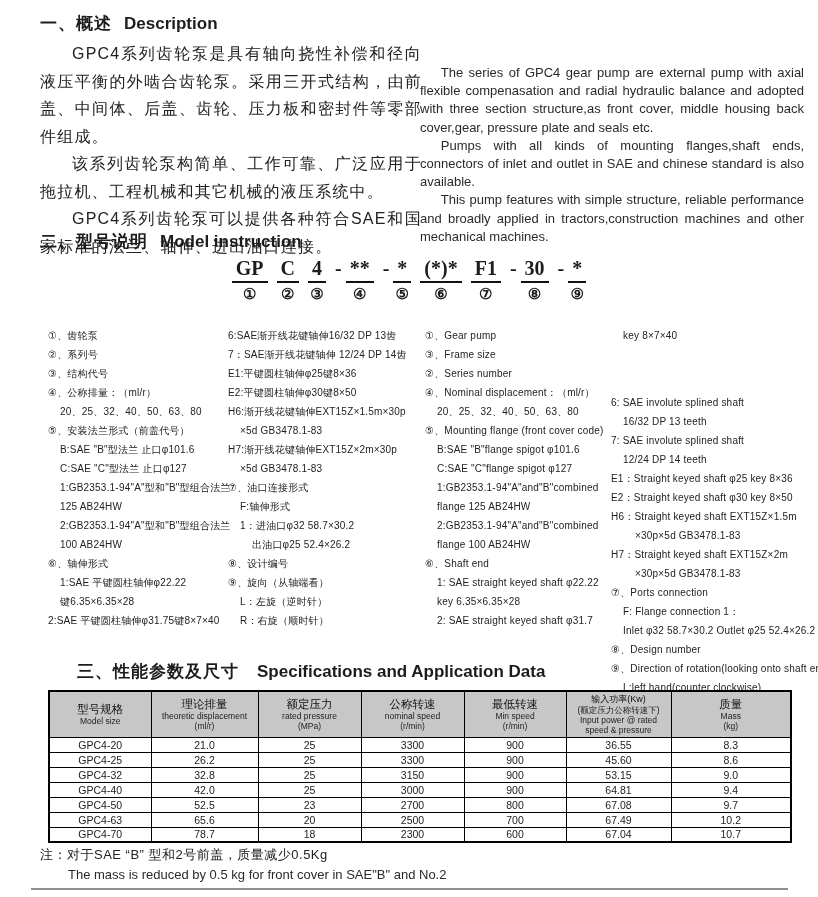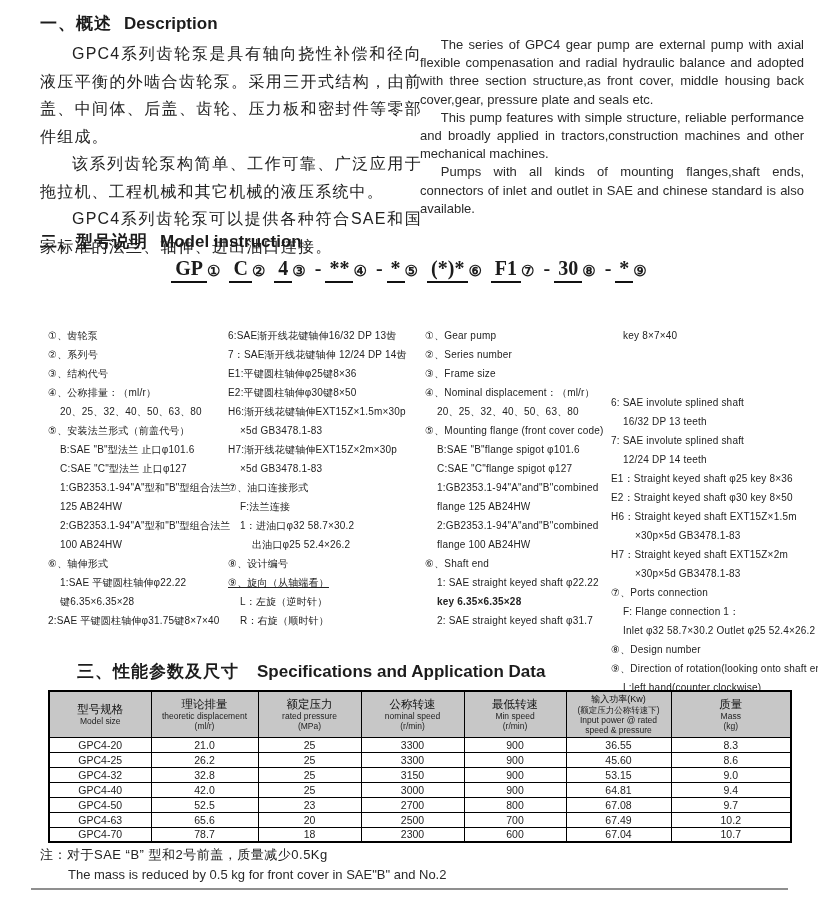--- a/index.html
+++ b/index.html
@@ -17,32 +17,32 @@
   .sec-heading { display:flex; align-items:baseline; gap:12px; font-weight:bold; }
   .sec-heading .cn { font-size:17px; letter-spacing:1px; }
   .sec-heading .en { font-size:17px; }
 
   
   .cn-col { width:382px; }
   .cn-col p {
     font-size:16px; line-height:27.5px; letter-spacing:1.2px;
     text-align:justify; text-indent:2em; color:#222;
   }
-  .en-col { width:384px; }
+  .en-col { width:384px;margin-top:28px; }
   .en-col p {
     font-size:13px; line-height:18.2px; text-align:justify;
     text-indent:1.6em; color:#2a2a2a;
   }
 
   
   #model-code { left:0; top:256px; width:818px; display:flex; justify-content:center; }
   .code-row { display:flex; align-items:flex-start; gap:9px; font-family:"Liberation Serif","DejaVu Serif",serif; font-weight:bold; }
   .seg { display:flex; align-items:flex-start; gap:4px; }
   .seg-pre { font-size:20px; line-height:24px; }
-  .seg-stack { display:inline-flex; flex-direction:row; align-items:center; }
+  .seg-stack { display:inline-flex; flex-direction:column; align-items:center; }
   .seg-code { font-size:20px; line-height:24px; border-bottom:2px solid #111; padding:0 4px 1px; }
   .seg-num { font-size:15px; line-height:18px; padding-top:2px; }
 
   
   #legend {
     left:48px; top:326px;
     display:grid; grid-template-columns:180px 197px 186px 206px;
     align-items:start;
   }
   .legend-col { overflow:visible; }
@@ -78,22 +78,22 @@
 </div>
 
 <div class="abs cn-col" style="left:40px; top:40px;">
   <p>GPC4系列齿轮泵是具有轴向挠性补偿和径向液压平衡的外啮合齿轮泵。采用三开式结构，由前盖、中间体、后盖、齿轮、压力板和密封件等零部件组成。</p>
   <p>该系列齿轮泵构简单、工作可靠、广泛应用于拖拉机、工程机械和其它机械的液压系统中。</p>
   <p>GPC4系列齿轮泵可以提供各种符合SAE和国家标准的法兰、轴伸、进出油口连接。</p>
 </div>
 
 <div class="abs en-col" style="left:420px; top:36px;">
   <p>The series of GPC4 gear pump are external pump with axial flexible compenasation and radial hydraulic balance and adopted with three section structure,as front cover, middle housing back cover,gear, pressure plate and seals etc.</p>
+  <p>Pumps with all kinds of mounting flanges,shaft ends, connectors of inlet and outlet in SAE and chinese standard is also available.</p>
   <p>This pump features with simple structure, reliable performance and broadly applied in tractors,construction machines and other mechanical machines.</p>
-  <p>Pumps with all kinds of mounting flanges,shaft ends, connectors of inlet and outlet in SAE and chinese standard is also available.</p>
 </div>
 
 <div class="abs sec-heading" style="left:40px; top:230px;">
   <span class="cn">二、型号说明</span>
   <span class="en">Model instruction</span>
 </div>
 
 <div class="abs" id="model-code">
   <div class="code-row" id="code-row">
       <span class="seg">
@@ -179,44 +179,44 @@
     <div class="legend-col">
       <div class="legend-line" style="padding-left: 0px;">6:SAE渐开线花键轴伸16/32 DP  13齿</div>
       <div class="legend-line" style="padding-left: 0px;">7：SAE渐开线花键轴伸 12/24  DP 14齿</div>
       <div class="legend-line" style="padding-left: 0px;">E1:平键圆柱轴伸φ25键8×36</div>
       <div class="legend-line" style="padding-left: 0px;">E2:平键圆柱轴伸φ30键8×50</div>
       <div class="legend-line" style="padding-left: 0px;">H6:渐开线花键轴伸EXT15Z×1.5m×30p</div>
       <div class="legend-line" style="padding-left: 12px;">×5d GB3478.1-83</div>
       <div class="legend-line" style="padding-left: 0px;">H7:渐开线花键轴伸EXT15Z×2m×30p</div>
       <div class="legend-line" style="padding-left: 12px;">×5d GB3478.1-83</div>
       <div class="legend-line" style="padding-left: 0px;">⑦、油口连接形式</div>
-      <div class="legend-line" style="padding-left: 12px;">F:法兰连接</div>
+      <div class="legend-line" style="padding-left: 12px;">F:轴伸形式</div>
       <div class="legend-line" style="padding-left: 12px;">1：进油口φ32  58.7×30.2</div>
       <div class="legend-line" style="padding-left: 24px;">出油口φ25  52.4×26.2</div>
       <div class="legend-line" style="padding-left: 0px;">⑧、设计编号</div>
-      <div class="legend-line" style="padding-left: 0px; text-decoration: underline;">⑨、旋向（从轴端看）</div>
+      <div class="legend-line" style="padding-left: 0px;">⑨、旋向（从轴端看）</div>
       <div class="legend-line" style="padding-left: 12px;">L：左旋（逆时针）</div>
       <div class="legend-line" style="padding-left: 12px;">R：右旋（顺时针）</div>
     </div>
     <div class="legend-col">
       <div class="legend-line" style="padding-left: 0px;">①、Gear pump</div>
+      <div class="legend-line" style="padding-left: 0px;">③、Frame size</div>
       <div class="legend-line" style="padding-left: 0px;">②、Series number</div>
-      <div class="legend-line" style="padding-left: 0px;">③、Frame size</div>
       <div class="legend-line" style="padding-left: 0px;">④、Nominal displacement：（ml/r）</div>
       <div class="legend-line" style="padding-left: 12px;">20、25、32、40、50、63、80</div>
       <div class="legend-line" style="padding-left: 0px;">⑤、Mounting flange (front cover code)</div>
       <div class="legend-line" style="padding-left: 12px;">B:SAE "B"flange  spigot φ101.6</div>
       <div class="legend-line" style="padding-left: 12px;">C:SAE "C"flange  spigot φ127</div>
       <div class="legend-line" style="padding-left: 12px;">1:GB2353.1-94"A"and"B"combined</div>
       <div class="legend-line" style="padding-left: 12px;">flange 125  AB24HW</div>
       <div class="legend-line" style="padding-left: 12px;">2:GB2353.1-94"A"and"B"combined</div>
       <div class="legend-line" style="padding-left: 12px;">flange 100  AB24HW</div>
       <div class="legend-line" style="padding-left: 0px;">⑥、Shaft end</div>
       <div class="legend-line" style="padding-left: 12px;">1: SAE straight keyed shaft φ22.22</div>
-      <div class="legend-line" style="padding-left: 12px; font-weight: bold;">key 6.35×6.35×28</div>
+      <div class="legend-line" style="padding-left: 12px;">key 6.35×6.35×28</div>
       <div class="legend-line" style="padding-left: 12px;">2: SAE straight keyed shaft φ31.7</div>
     </div>
     <div class="legend-col">
       <div class="legend-line" style="padding-left: 12px;">key 8×7×40</div>
       <div class="legend-line" style="padding-left: 0px; margin-top: 48px;">6: SAE involute splined shaft</div>
       <div class="legend-line" style="padding-left: 12px;">16/32 DP 13  teeth</div>
       <div class="legend-line" style="padding-left: 0px;">7: SAE involute splined shaft</div>
       <div class="legend-line" style="padding-left: 12px;">12/24 DP 14  teeth</div>
       <div class="legend-line" style="padding-left: 0px;">E1：Straight keyed shaft φ25 key 8×36</div>
       <div class="legend-line" style="padding-left: 0px;">E2：Straight keyed shaft φ30 key 8×50</div>

